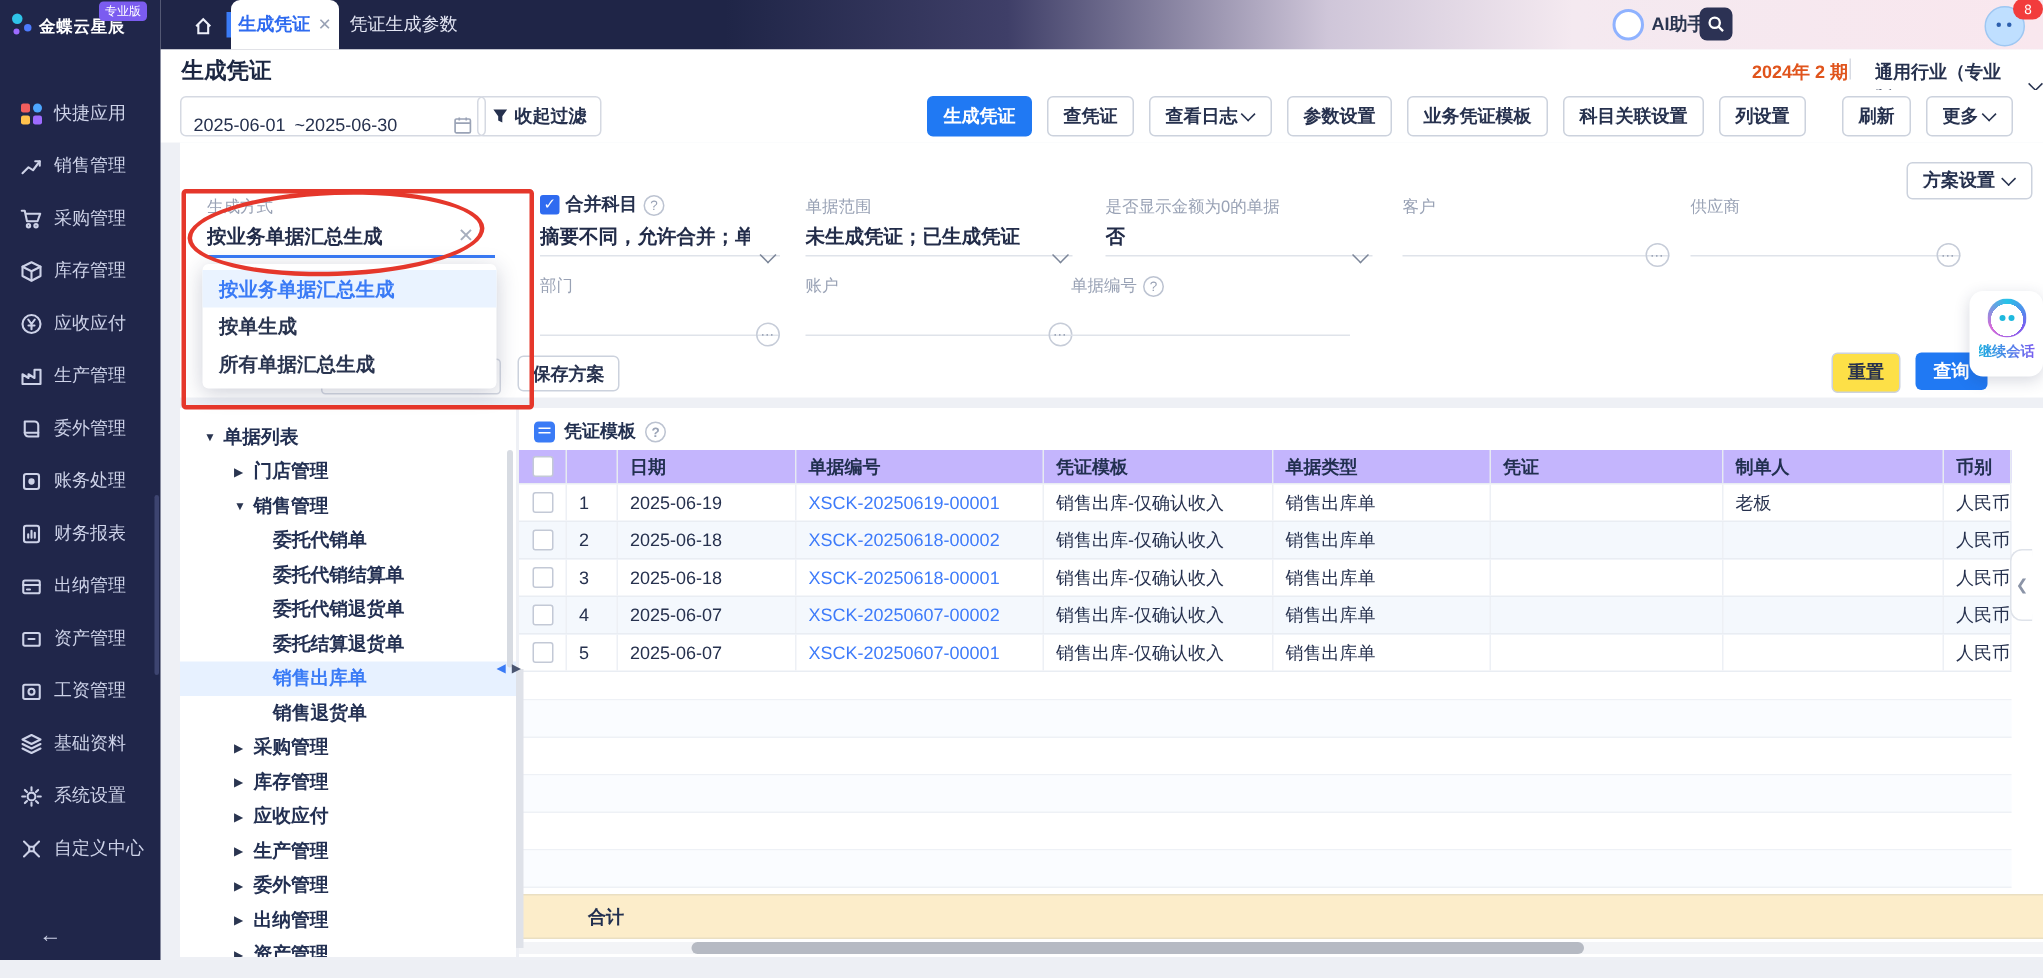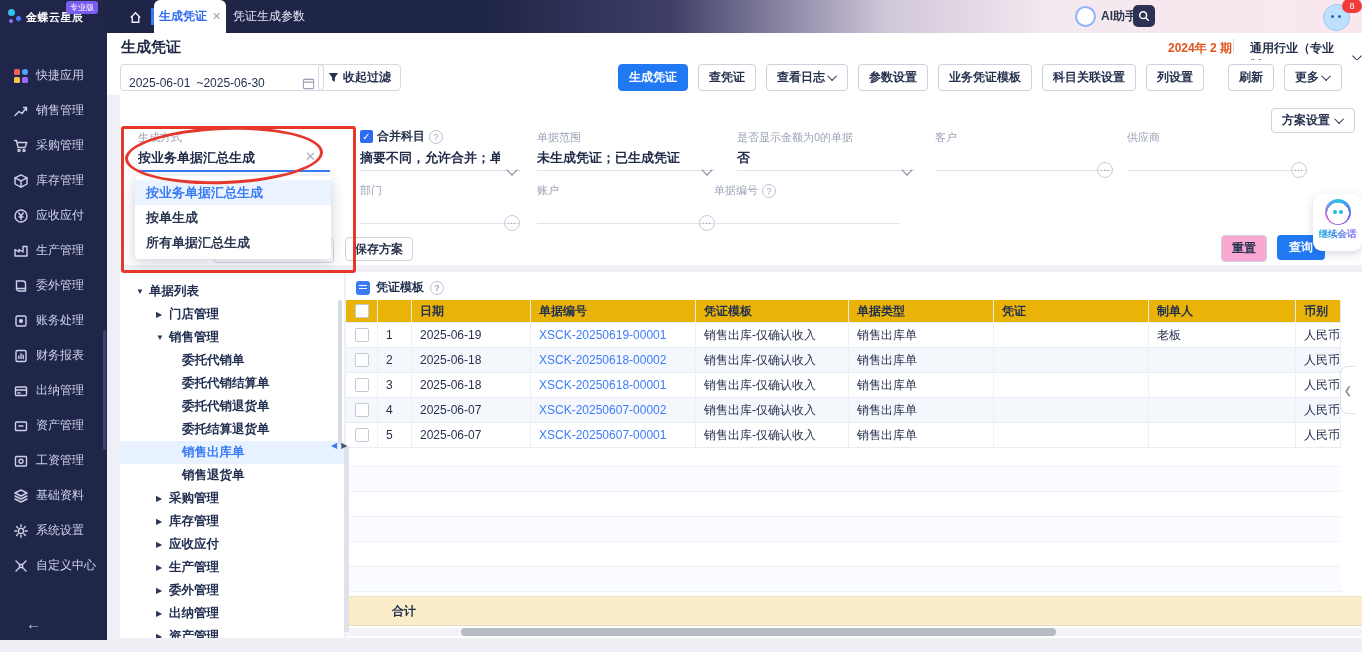--- a/index.html
+++ b/index.html
@@ -73,21 +73,21 @@
     display:inline-flex;align-items:center;justify-content:center;}
   .chk{width:13px;height:13px;background:#2f6bf0;border-radius:2px;color:#fff;font-size:10px;line-height:13px;
     text-align:center;display:inline-block;}
   .fld .abs-caret{position:absolute;right:4px;top:-4px;}
   .clear-x{position:absolute;right:14px;top:0;color:#a7aebd;font-size:13px;}
   #scheme-btn{left:1136px;top:13px;height:23px;border:1px solid #ccd2dd;border-radius:4px;background:#fff;
     display:flex;align-items:center;gap:7px;padding:0 10px;font-size:12px;font-weight:600;color:#26314e;margin-left:15px;}
   #save-scheme{left:225px;top:142px;height:22px;border:1px solid #ccd2dd;border-radius:4px;background:#fff;
     display:flex;align-items:center;padding:0 9px;font-size:12px;font-weight:600;color:#26314e;}
   #hidden-box{left:94px;top:144px;width:118px;height:22px;border:1px solid #d5d9e2;border-radius:3px;background:#fff;}
-  #reset-btn{left:1101px;top:140px;width:44px;height:25px;border:1px solid #ccd2dd;border-radius:4px;background:#f9a8d4;
+  #reset-btn{left:1101px;top:140px;width:44px;height:25px;border:1px solid #ccd2dd;border-radius:4px;background:#fde047;
     display:flex;align-items:center;justify-content:center;font-size:12px;font-weight:600;color:#26314e;}
   #query-btn{left:1157px;top:140px;width:48px;height:25px;border-radius:4px;background:#2079f3;color:#fff;
     display:flex;align-items:center;justify-content:center;font-size:12px;font-weight:600;}
   
   #gen-dropdown{left:135px;top:176px;width:196px;background:#fff;border-radius:4px;z-index:60;
     box-shadow:0 3px 14px rgba(30,40,80,.22);padding:4px 0;}
   .dd-opt{height:25px;line-height:25px;padding:0 11px;font-size:13px;font-weight:600;color:#2a3550;white-space:nowrap;}
   .dd-opt.sel{background:#eaf3ff;color:#3a7bf6;}
   
   #anno-rect{left:121px;top:126px;width:229px;height:141px;border:3px solid #e5372b;border-radius:3px;z-index:70;pointer-events:none;}
@@ -106,21 +106,21 @@
   #table-panel{left:346px;top:272px;width:1016px;height:366px;background:#fff;overflow:hidden;}
   #tbl-title{position:absolute;left:10px;top:7px;display:flex;align-items:center;gap:6px;
     font-size:12px;font-weight:700;color:#223050;}
   #doc-ic{width:14px;height:14px;background:#3a7bf6;border-radius:3px;position:relative;}
   #doc-ic:before{content:"";position:absolute;left:3px;top:4px;width:8px;height:1.5px;background:#fff;box-shadow:0 3px 0 #fff;}
   #grid{position:absolute;left:0;top:28px;width:995px;}
   .trow{display:grid;grid-template-columns:32px 34px 119px 165px 153px 145px 155px 147px minmax(30px,1fr);
     border-bottom:1px solid #e9edf3;}
   .trow>div{padding:0 8px;font-size:12px;color:#26314e;white-space:nowrap;overflow:hidden;
     border-right:1px solid #edf0f5;display:flex;align-items:center;height:24px;}
-  .trow.head>div{height:22px;background:#eab308;font-weight:700;color:#223050;border-right-color:#e6eaf1;}
+  .trow.head>div{height:22px;background:#c4b5fd;font-weight:700;color:#223050;border-right-color:#e6eaf1;}
   .trow>div.ck{justify-content:center;padding:0;}
   .cbx{width:12px;height:12px;border:1px solid #c3c9d6;border-radius:2px;background:#fff;display:inline-block;}
   .trow .link{color:#3e7bfa;}
   .trow:nth-child(odd):not(.head){background:#f4f8fd;}
   .estripe{height:24px;border-bottom:1px solid #eef1f6;}
   .estripe:nth-child(even){background:#fafcff;}
   #empties{position:absolute;left:0;top:170px;width:995px;}
   #total-row{position:absolute;left:0;top:324px;width:1016px;height:28px;background:#fcedca;
     border-top:1px solid #eadfc2;border-bottom:1px solid #eadfc2;display:flex;align-items:center;}
   #total-row span{margin-left:46px;font-size:12px;font-weight:700;color:#223050;}

